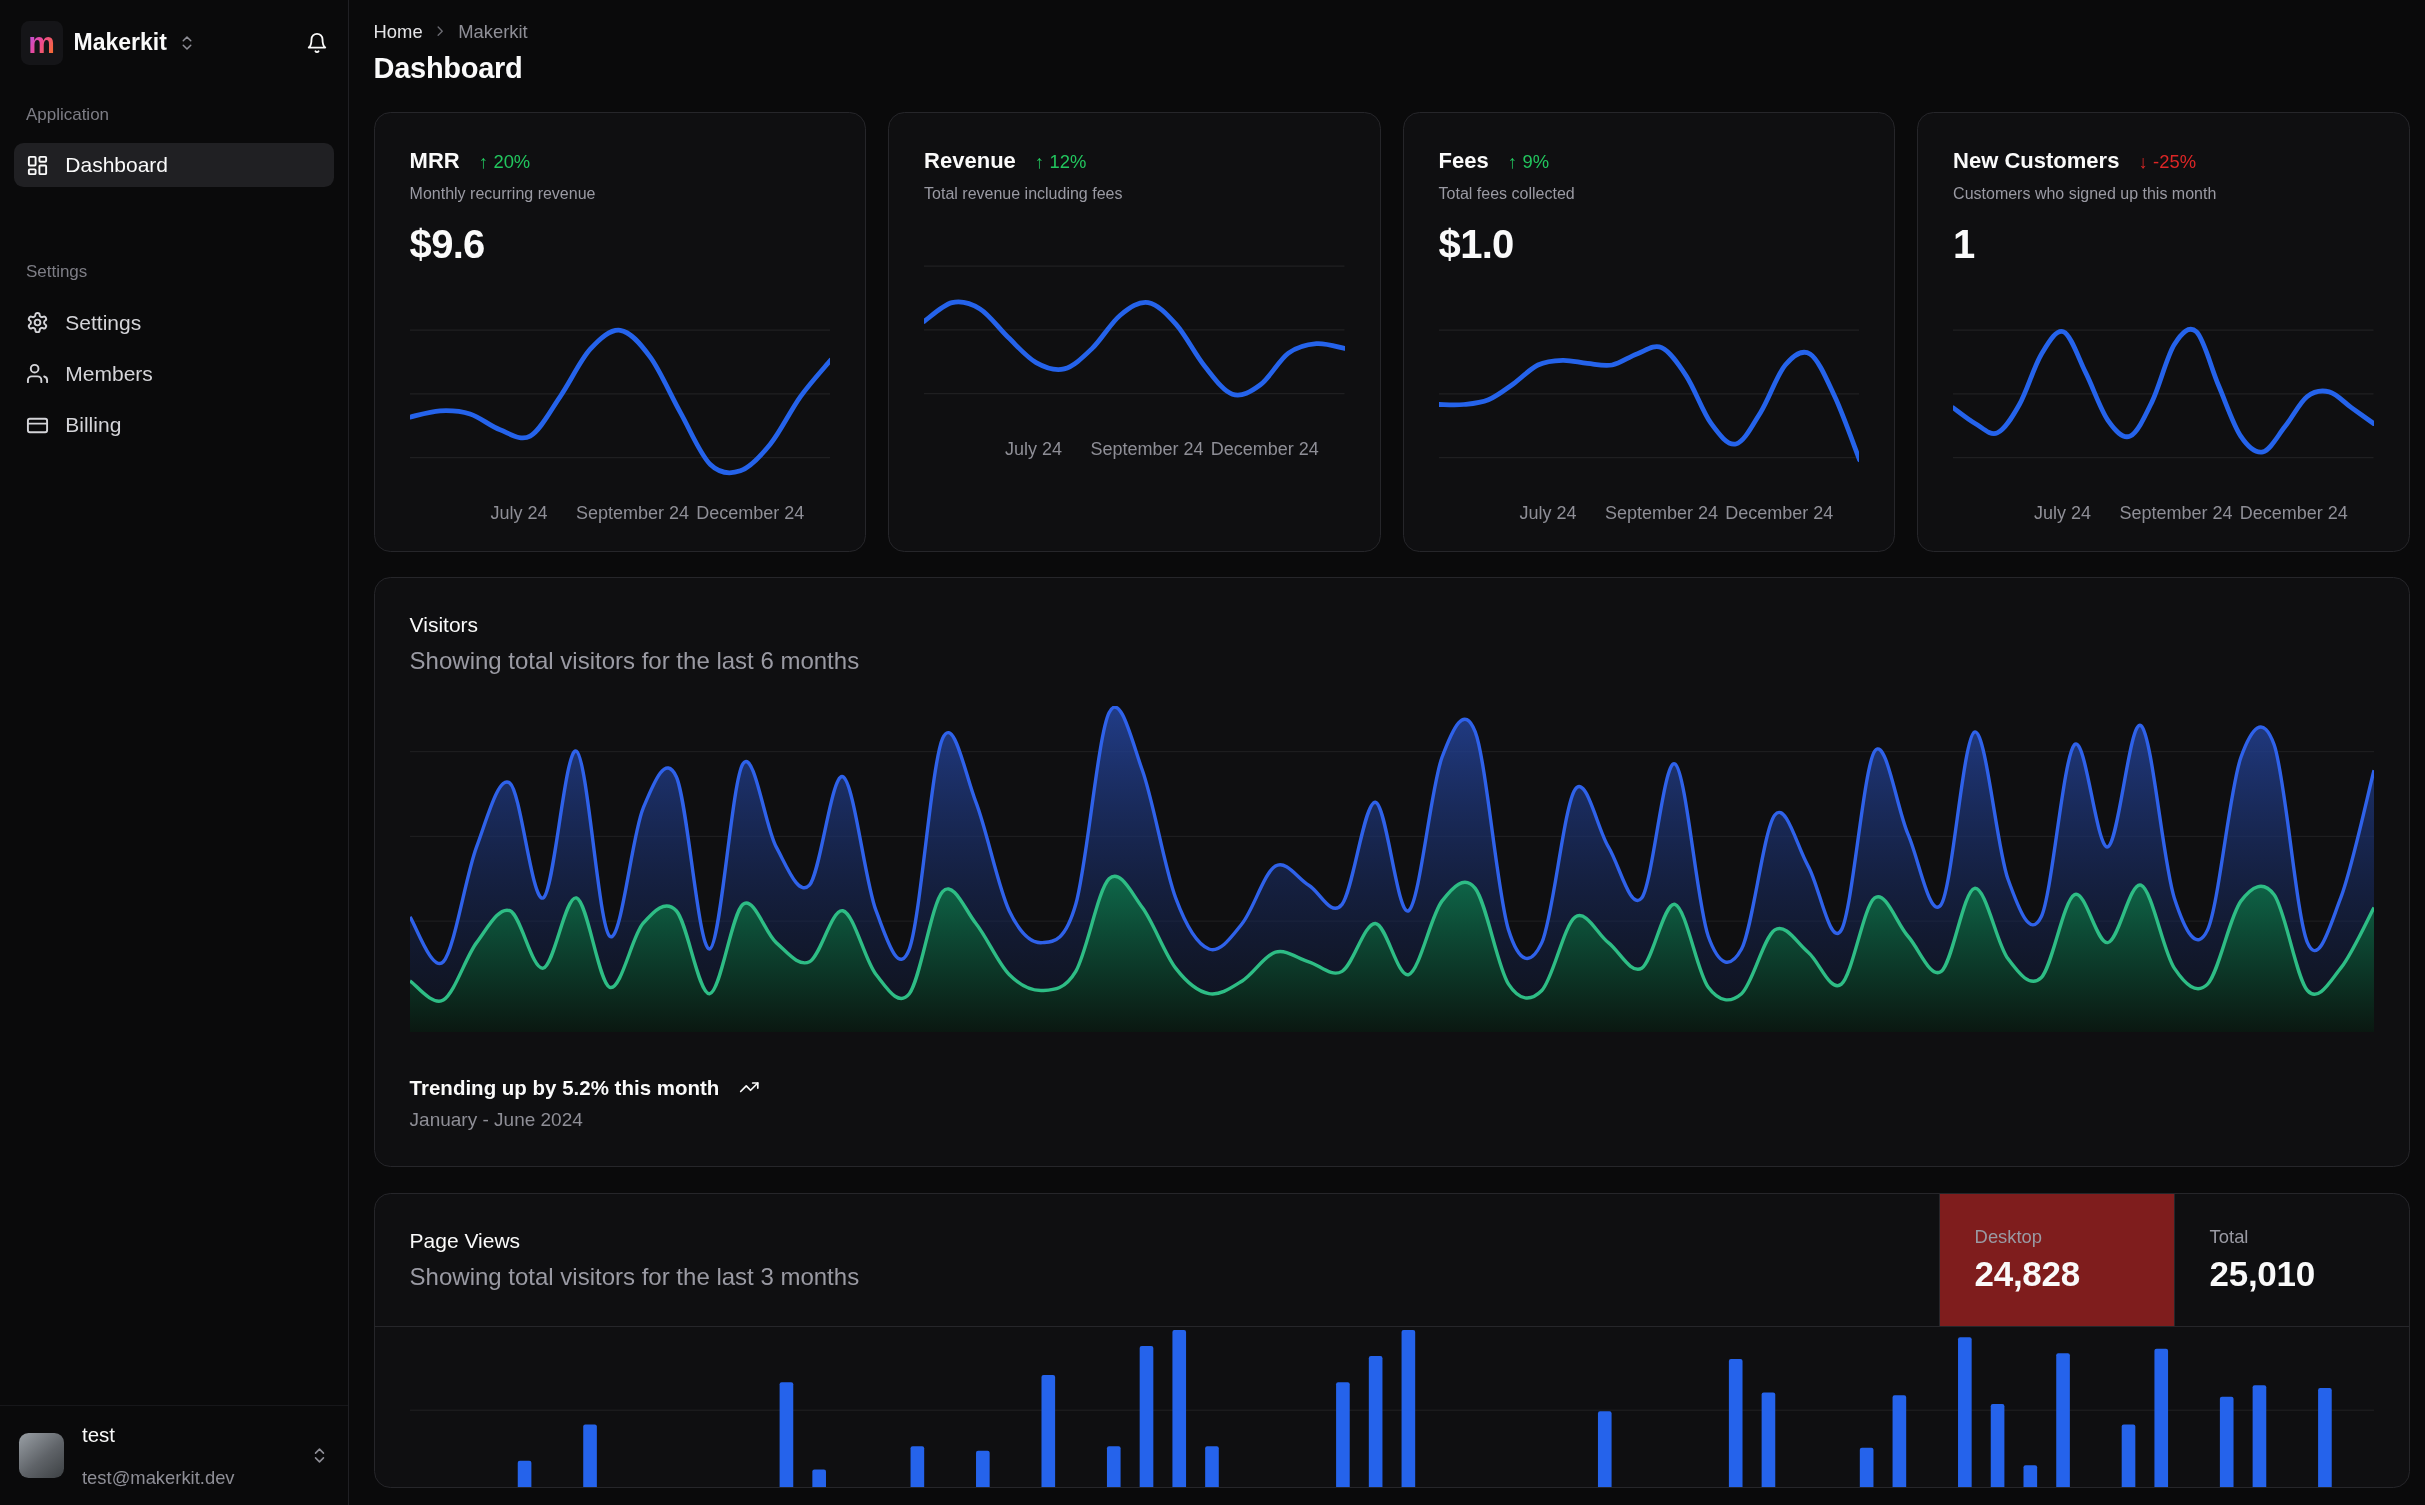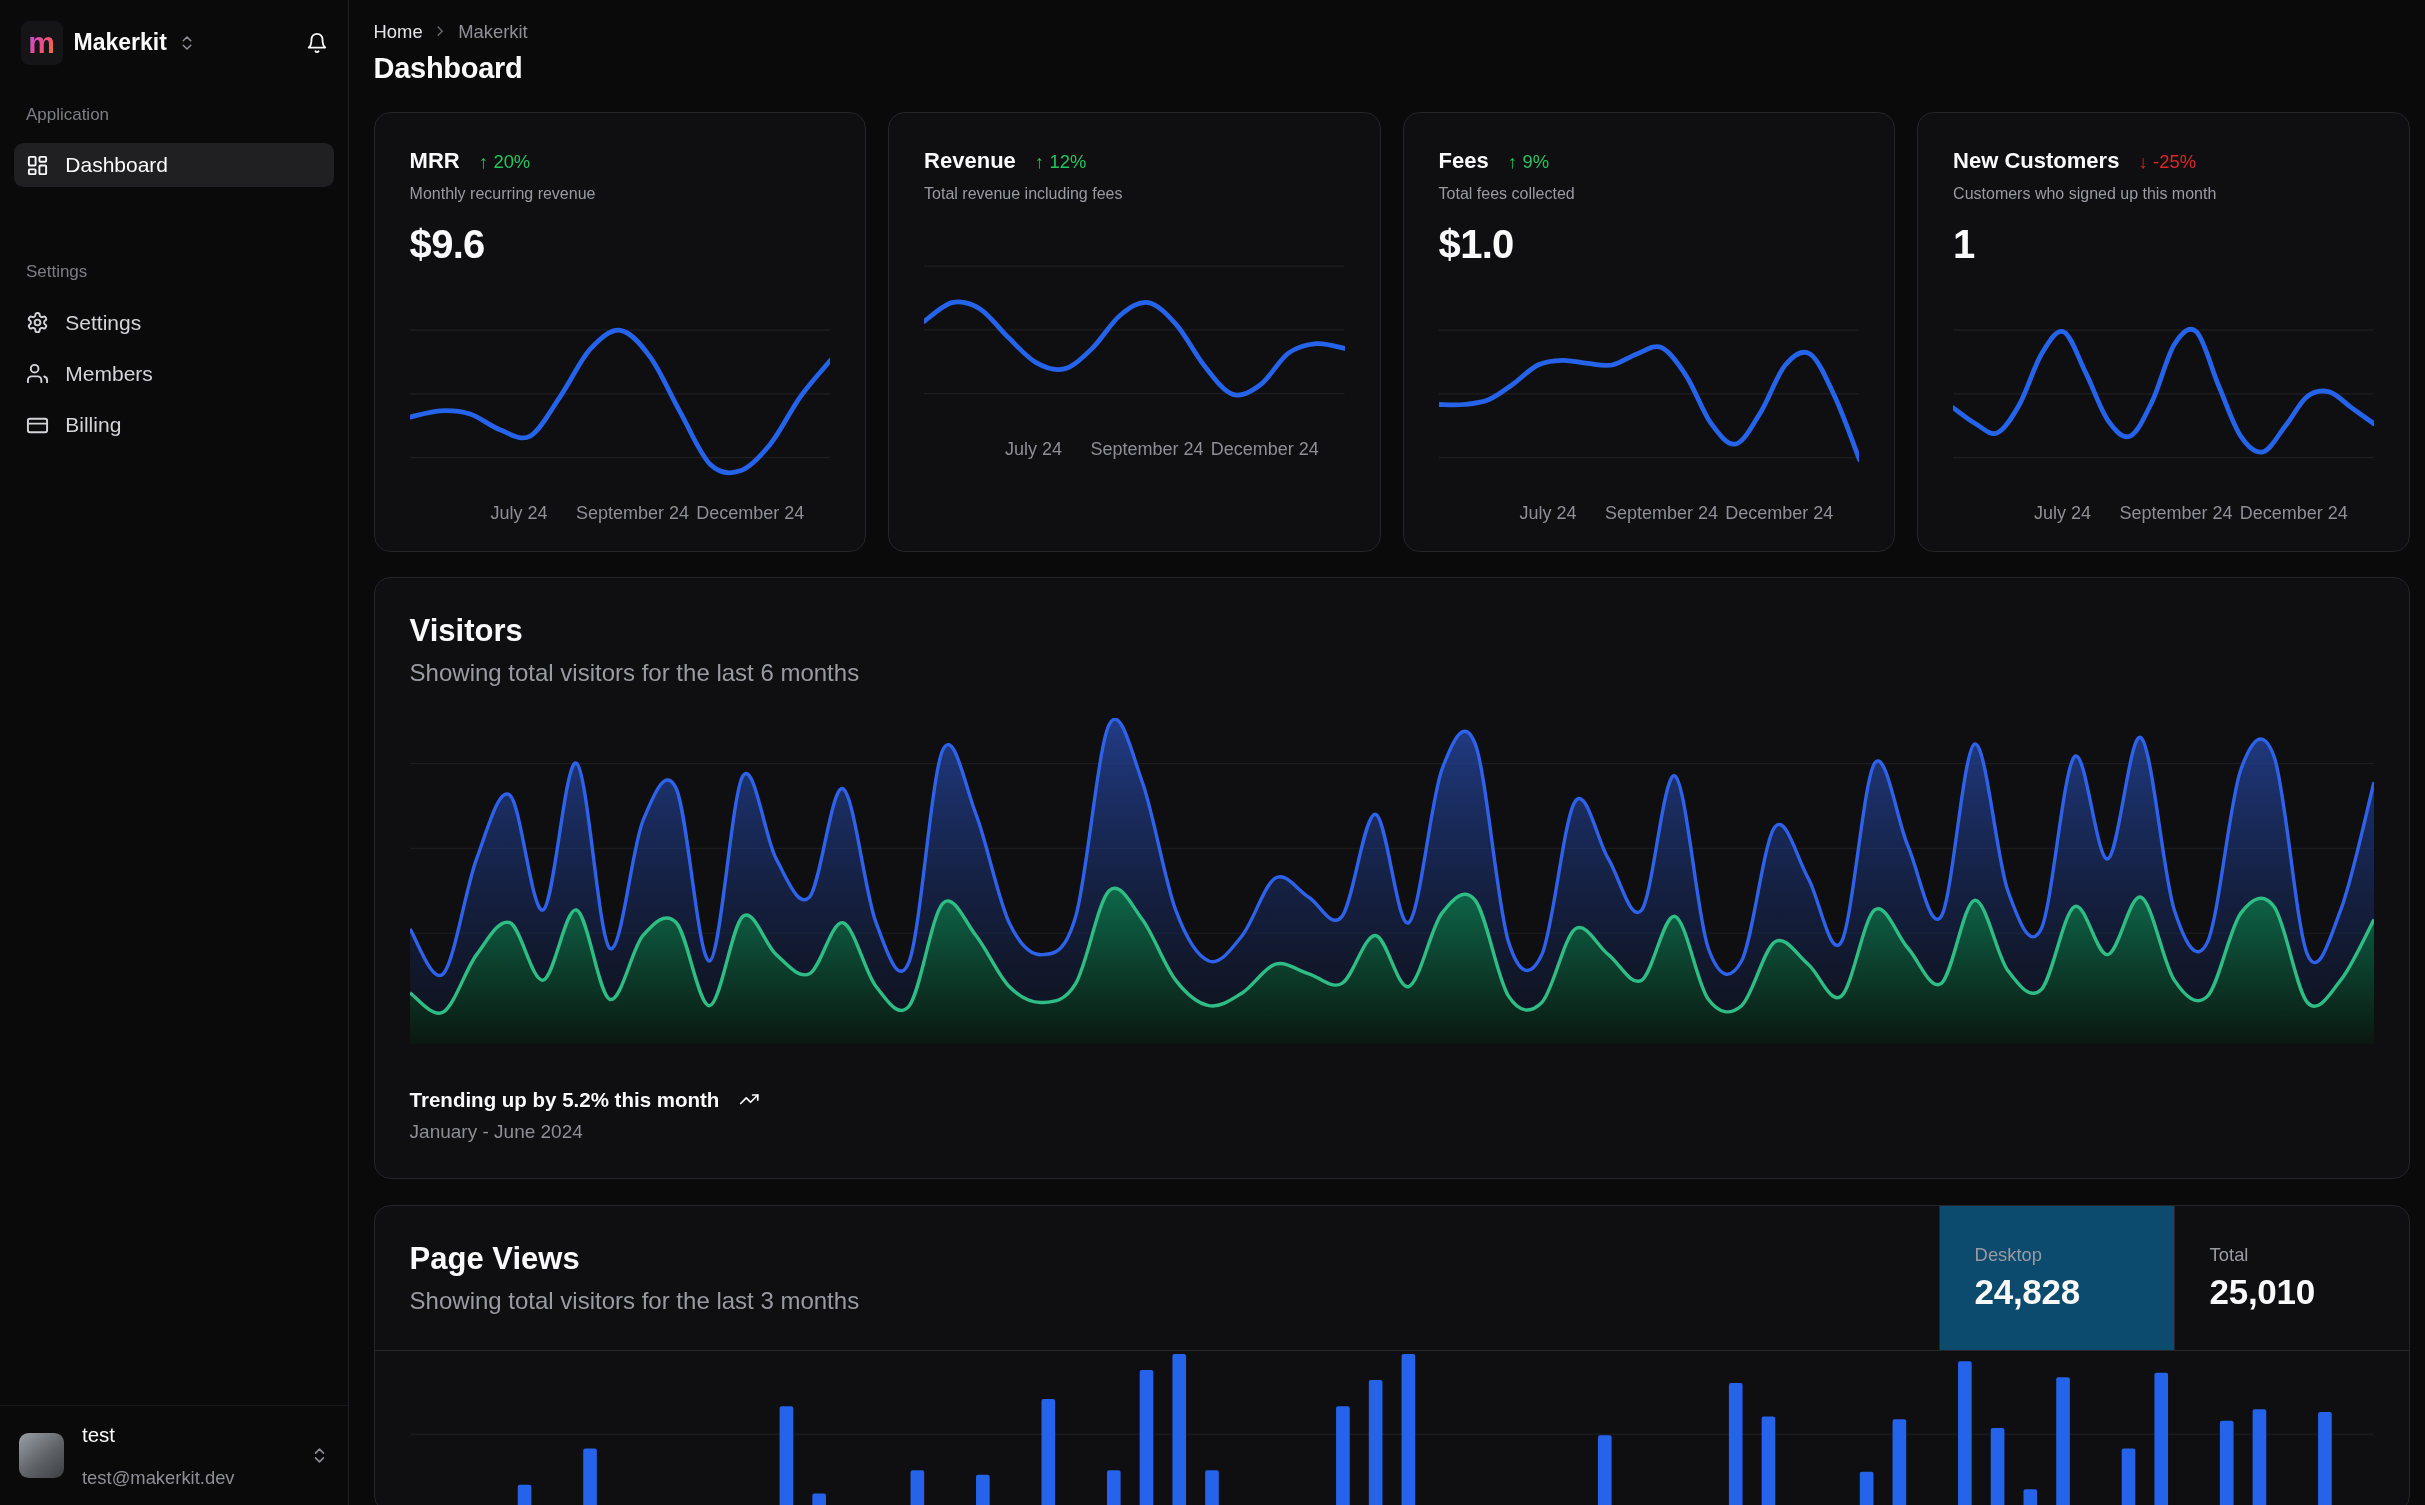--- a/index.html
+++ b/index.html
@@ -80,38 +80,38 @@
   .spark-wrap { margin-top:49px; position:relative; }
   .spark-wrap svg { width:100%; height:177px; display:block; }
   .spark-xlabels { position:relative; height:27px; margin-top:6.8px; }
   .spark-xlabels span {
     position:absolute; transform:translateX(-50%); top:2.7px;
     font-size:18px; color:#8e8e96; white-space:nowrap;
   }
 
   
   .visitors-card { margin-top:24.6px; padding:35px; }
-  .section-title { font-size:31px; font-weight:700; }
+  .section-title { font-size:21px; font-weight:400; }
   .section-desc { margin-top:9.6px; font-size:24px; color:#9a9aa3; }
   .visitors-chart { margin-top:31px; }
   .visitors-chart svg { width:100%; height:326px; display:block; }
   .visitors-footer { margin-top:44px; }
   .vf-primary { font-size:20.5px; font-weight:600; display:flex; align-items:center; gap:20px; }
   .vf-secondary { margin-top:9.6px; font-size:19px; color:#8e8e96; }
 
   
   .pv-card { margin-top:26px; overflow:hidden; padding:0; }
   .pv-header { display:flex; border-bottom:0.7px solid #26262a; }
   .pv-head-left { padding:35px; flex:1; }
   .pv-toggle {
     width:235px; border-left:0.7px solid #26262a; padding:30px 35px;
     display:flex; flex-direction:column; justify-content:center; gap:6.8px;
     cursor:pointer; background:transparent;
   }
-  .pv-toggle.selected { background:#0c4a6e; }
+  .pv-toggle.selected { background:#7f1d1d; }
   .pv-label { font-size:18.4px; color:#9a9aa3; }
   .pv-value { font-size:35px; font-weight:bold; letter-spacing:-0.3px; }
   .pv-chart { padding:0 35px; }
   .pv-chart svg { width:100%; height:160px; display:block; }
 </style>
 </head>
 <body>
 
 <aside class="sidebar">
   <div class="sidebar-header">

